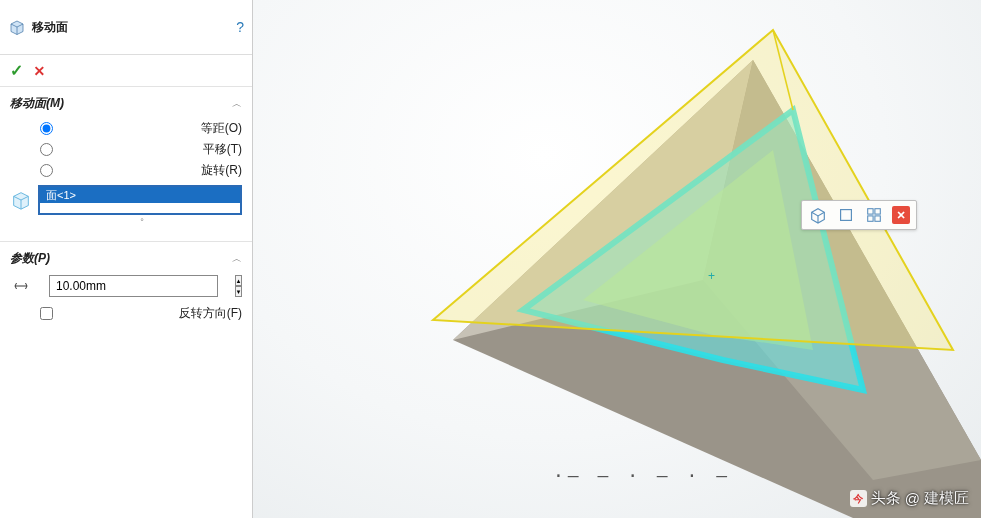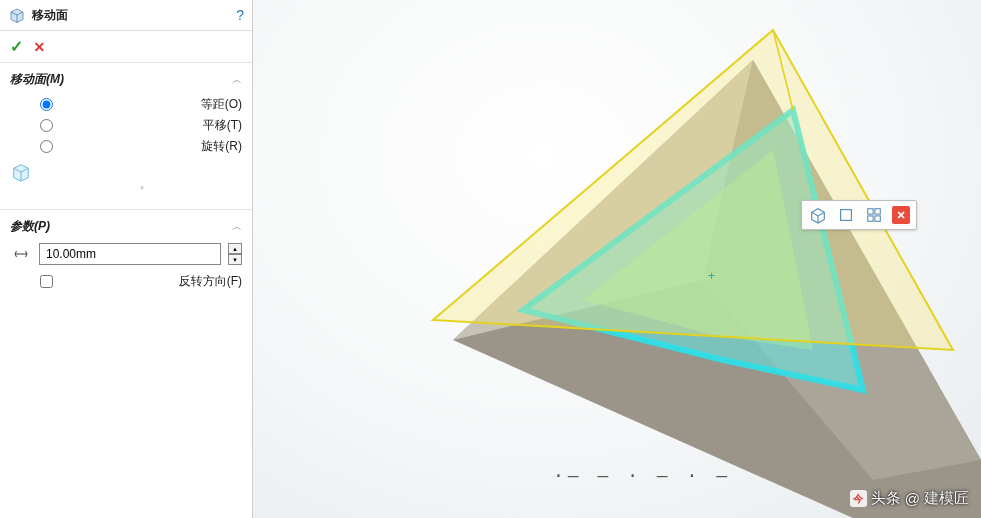--- a/index.html
+++ b/index.html
@@ -1,20 +1,20 @@
 <!DOCTYPE html>
 <html><head>
 <meta charset="utf-8">
 <style>
 * { box-sizing: border-box; margin: 0; padding: 0; font-family: "Microsoft YaHei", Arial, sans-serif; }
 body { width: 981px; height: 518px; background: #fff; display: flex; overflow: hidden; position: relative; }
 
 .panel { width: 253px; height: 100%; background: #fff; border-right: 1px solid #ccc; display: flex; flex-direction: column; font-size: 12px; color: #222; }
 
-.panel-header { display: flex; align-items: center; padding: 6px 8px; border-bottom: 1px solid #ddd; }
+.panel-header { display: flex; align-items: center; padding: 18px 8px; border-bottom: 1px solid #ddd; }
 .panel-header .cube-ico { width: 18px; height: 18px; margin-right: 6px; }
 .panel-header .title { font-weight: bold; flex: 1; }
 .panel-header .help { color: #2b7bb9; font-size: 14px; cursor: pointer; }
 
 .action-row { padding: 6px 10px; border-bottom: 1px solid #e3e3e3; display: flex; align-items: center; gap: 10px; }
 .checkmark { color: #2e9b2e; font-size: 16px; font-weight: bold; }
 .xmark { color: #d33; font-size: 14px; font-weight: bold; }
 
 .section { padding: 6px 10px 10px 10px; }
 .section-head { display: flex; align-items: center; justify-content: space-between; cursor: pointer; padding: 2px 0 6px 0; }
@@ -25,21 +25,21 @@
 .radio-row, .check-row { display: flex; align-items: center; gap: 4px; padding: 2px 0 2px 30px; justify-content: space-between; }
 .radio-row input, .check-row input { margin-right: 2px; }
 
 .face-row { display: flex; align-items: center; gap: 6px; margin: 4px 0 2px 0; }
 .face-ico { width: 22px; height: 22px; flex-shrink:0; }
 .face-input-wrap { flex: 1; border: 2px solid #2a6ab5; height: 30px; position: relative; background:#fff; }
 .face-input { width: 100%; height: 16px; background: #1b6ec2; color: #fff; font-size: 11px; padding: 1px 6px; border:none; outline:none; }
 .face-input::selection{background:#1b6ec2;}
 .tiny-center { text-align: center; color: #888; font-size: 9px; margin: 1px 0 4px 34px; letter-spacing: 2px; }
 
-.param-row { display: flex; align-items: center; gap: 7px; margin-top: 2px; }
+.param-row { display: flex; align-items: center; gap: 17px; margin-top: 2px; }
 .param-ico { width: 22px; height: 22px; flex-shrink:0; display:flex; align-items:center; justify-content:center; font-size:14px; }
 .param-input { flex: 1; border: 1px solid #888; height: 22px; padding: 2px 6px; font-size: 12px; }
 .spin { display: flex; flex-direction: column; width: 14px; }
 .spin button { height: 11px; font-size: 7px; line-height: 7px; border: 1px solid #888; background: #f3f3f3; padding: 0; cursor: pointer; }
 
 .viewport { flex: 1; position: relative; background: radial-gradient(ellipse at 40% 30%, #ffffff 0%, #f5f7f8 55%, #e8ecee 100%); overflow: hidden; }
 .splitter { position: absolute; left: 253px; top: 340px; width: 10px; height: 24px; border: 1px solid #aaa; border-radius: 3px; background: #fafafa; display:flex; align-items:center; justify-content:center; font-size:8px; color:#666; }
 
 .ctx-toolbar { position: absolute; right: 64px; top: 200px; background: #fdfdfb; border: 1px solid #bfbfbf; border-radius: 2px; padding: 4px 6px; display: flex; gap: 8px; align-items: center; box-shadow: 0 1px 3px rgba(0,0,0,.15); }
 .ctx-toolbar .tb-ico { width: 20px; height: 20px; display:flex; align-items:center; justify-content:center; }
@@ -88,20 +88,23 @@
       <input type="radio" name="mf" style="">
       <span>旋转(R)</span>
     </label>
 
     <div class="face-row">
       <svg class="face-ico" viewBox="0 0 24 24">
           <polygon points="4,8 12,4 20,8 20,18 12,22 4,18" fill="#dff1fb" stroke="#5fb2dd" stroke-width="1"></polygon>
           <polyline points="4,8 12,12 20,8" fill="none" stroke="#5fb2dd" stroke-width="1"></polyline>
           <line x1="12" y1="12" x2="12" y2="22" stroke="#5fb2dd" stroke-width="1"></line>
         </svg>
+      <div class="face-input-wrap">
+        <input class="face-input" readonly="" value="面&lt;1&gt;" style="">
+      </div>
     </div>
     <div class="tiny-center">°</div>
 
   </div>
 
   <div class="section">
     <div class="section-head">
       <span class="label">参数(P)</span>
       <span class="chev">︿</span>
     </div>

